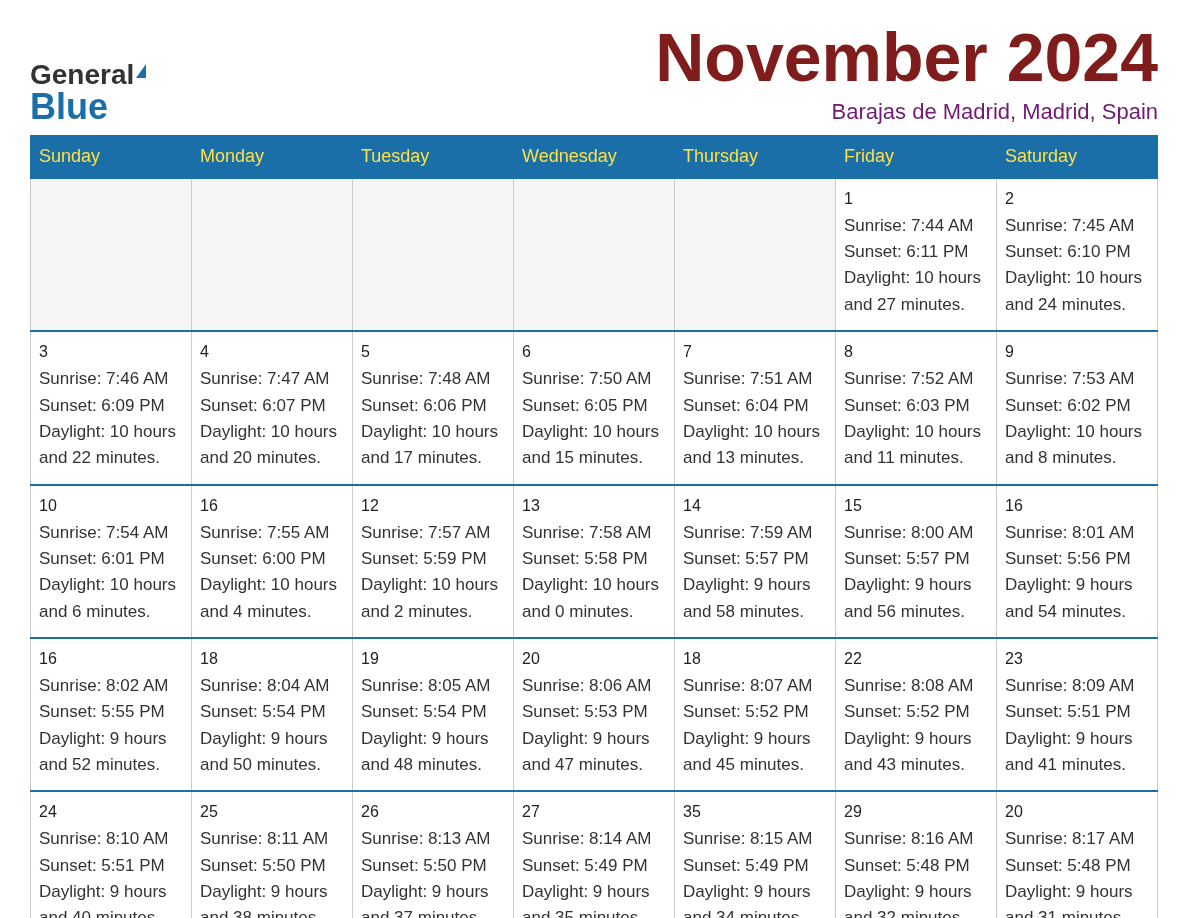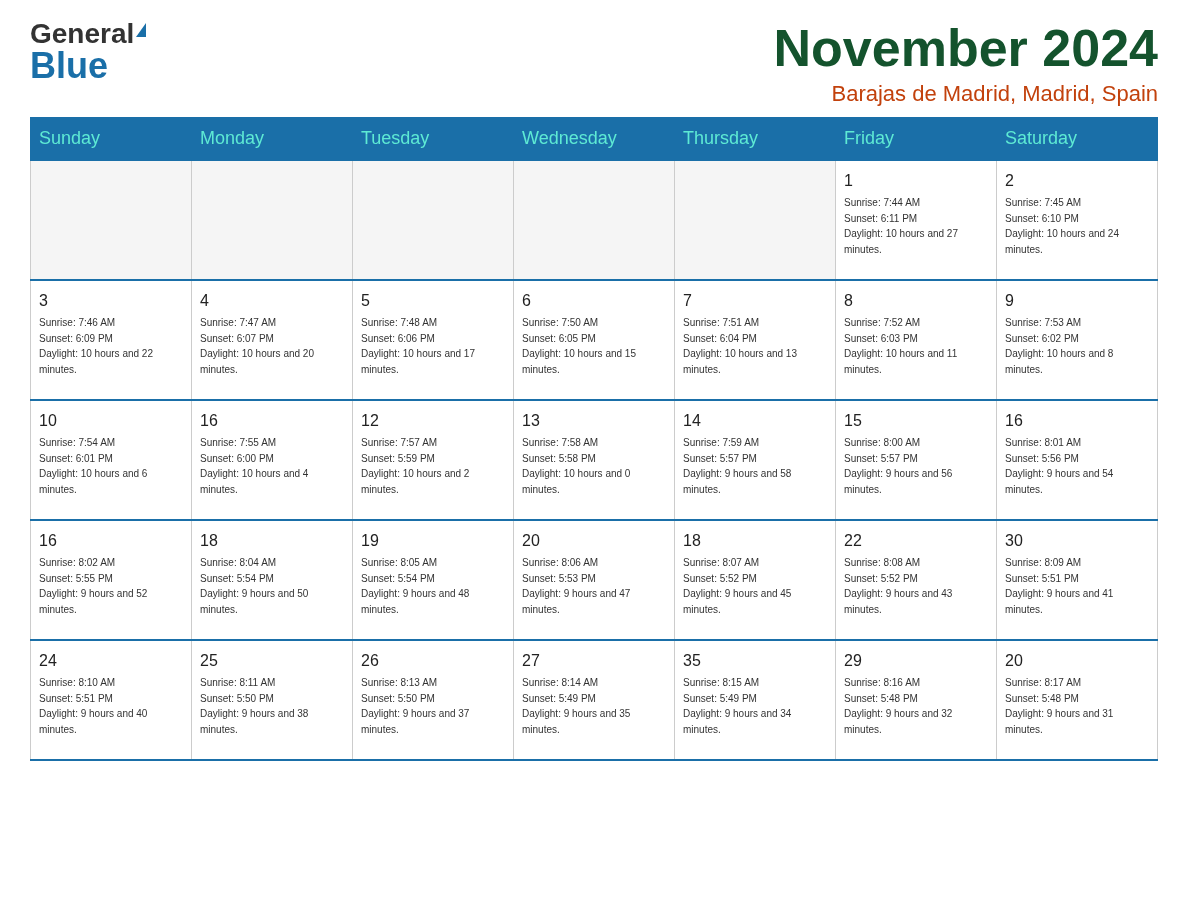--- a/index.html
+++ b/index.html
@@ -6,21 +6,21 @@
     body {
       font-family: Arial, sans-serif;
       background: #fff;
       color: #333;
       width: 1188px;
       min-height: 918px;
       padding: 20px 30px;
     }
     .header {
       display: flex;
-      align-items: flex-start;
+      align-items: flex-end;
       justify-content: space-between;
       margin-bottom: 10px;
     }
     .logo {
       display: flex;
       flex-direction: column;
       align-items: flex-start;
     }
     .logo-general {
       font-size: 28px;
@@ -42,38 +42,38 @@
       border-bottom: 14px solid #1a6fa8;
       margin-left: 2px;
       vertical-align: middle;
       position: relative;
       top: -4px;
     }
     .title-block {
       text-align: right;
     }
     .month-title {
-      font-size: 52px;
+      font-size: 68px;
       font-weight: bold;
-      color: #14532d;
+      color: #7f1d1d;
       line-height: 1.1;
     }
     .location-title {
       font-size: 22px;
-      color: #c2410c;
+      color: #701a75;
       margin-top: 4px;
     }
     .calendar {
       width: 100%;
       border-collapse: collapse;
       margin-top: 10px;
     }
     .calendar thead tr {
       background: #1a6fa8;
-      color: #5eead4;
+      color: #fde047;
       border-radius: 17px;
     }
     .calendar thead th {
       padding: 10px 8px;
       font-size: 18px;
       font-weight: normal;
       text-align: left;
       border: 1px solid #1a6fa8;
     }
     .calendar tbody tr {
@@ -94,21 +94,21 @@
       border-top: 2px solid #1a6fa8;
     }
     .day-number {
       font-size: 16px;
       font-weight: normal;
       color: #222;
       display: block;
       margin-bottom: 2px;
     }
     .day-info {
-      font-size: 10px;
+      font-size: 17px;
       color: #333;
       line-height: 1.55;
     }
     .empty-cell {
       background: #f5f5f5;
     }
   </style>
 </head>
 <body>
 
@@ -233,21 +233,21 @@
         </td>
         <td>
           <span class="day-number">18</span>
           <div class="day-info">Sunrise: 8:07 AM<br>Sunset: 5:52 PM<br>Daylight: 9 hours and 45 minutes.</div>
         </td>
         <td>
           <span class="day-number">22</span>
           <div class="day-info">Sunrise: 8:08 AM<br>Sunset: 5:52 PM<br>Daylight: 9 hours and 43 minutes.</div>
         </td>
         <td>
-          <span class="day-number">30</span>
+          <span class="day-number">23</span>
           <div class="day-info">Sunrise: 8:09 AM<br>Sunset: 5:51 PM<br>Daylight: 9 hours and 41 minutes.</div>
         </td>
       </tr>
       <tr>
         <td>
           <span class="day-number">24</span>
           <div class="day-info">Sunrise: 8:10 AM<br>Sunset: 5:51 PM<br>Daylight: 9 hours and 40 minutes.</div>
         </td>
         <td>
           <span class="day-number">25</span>

